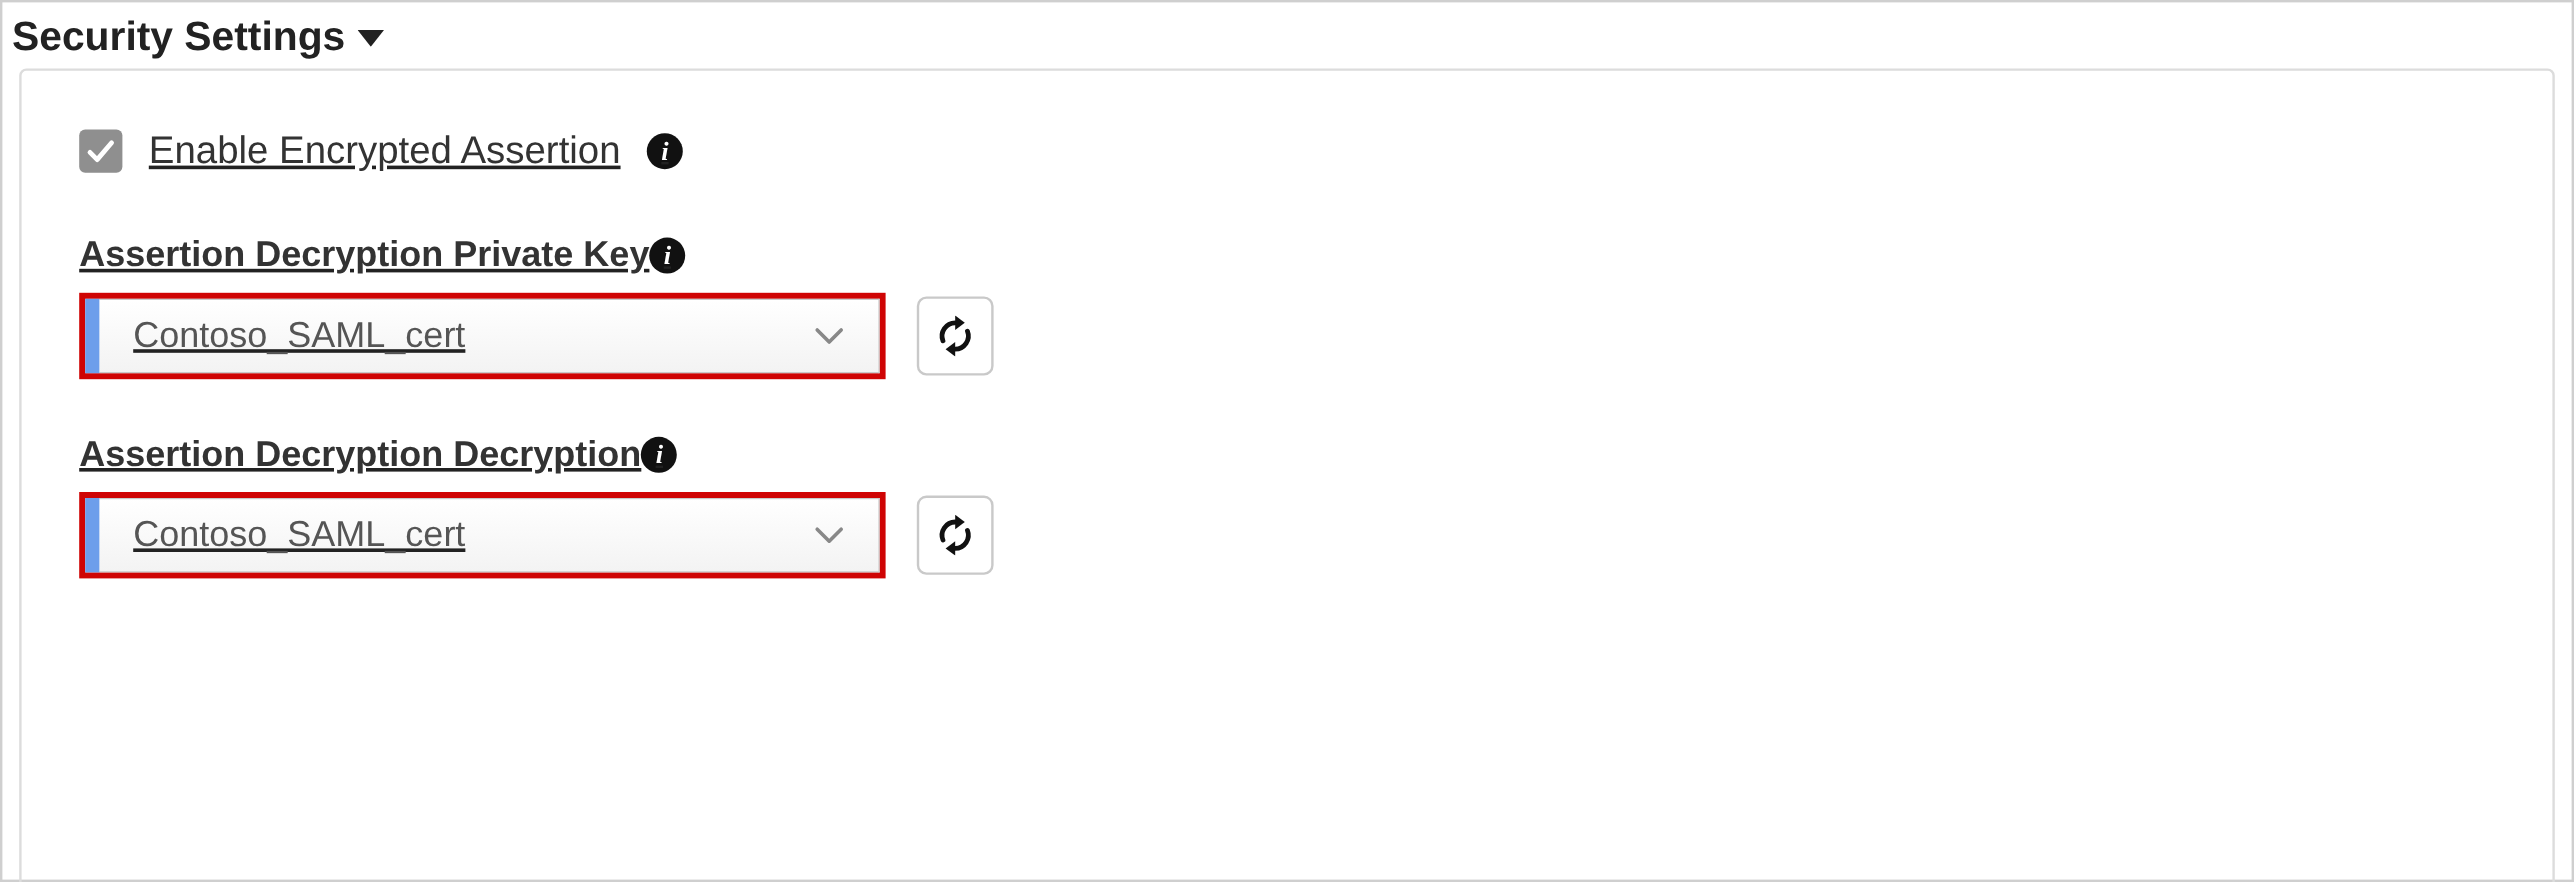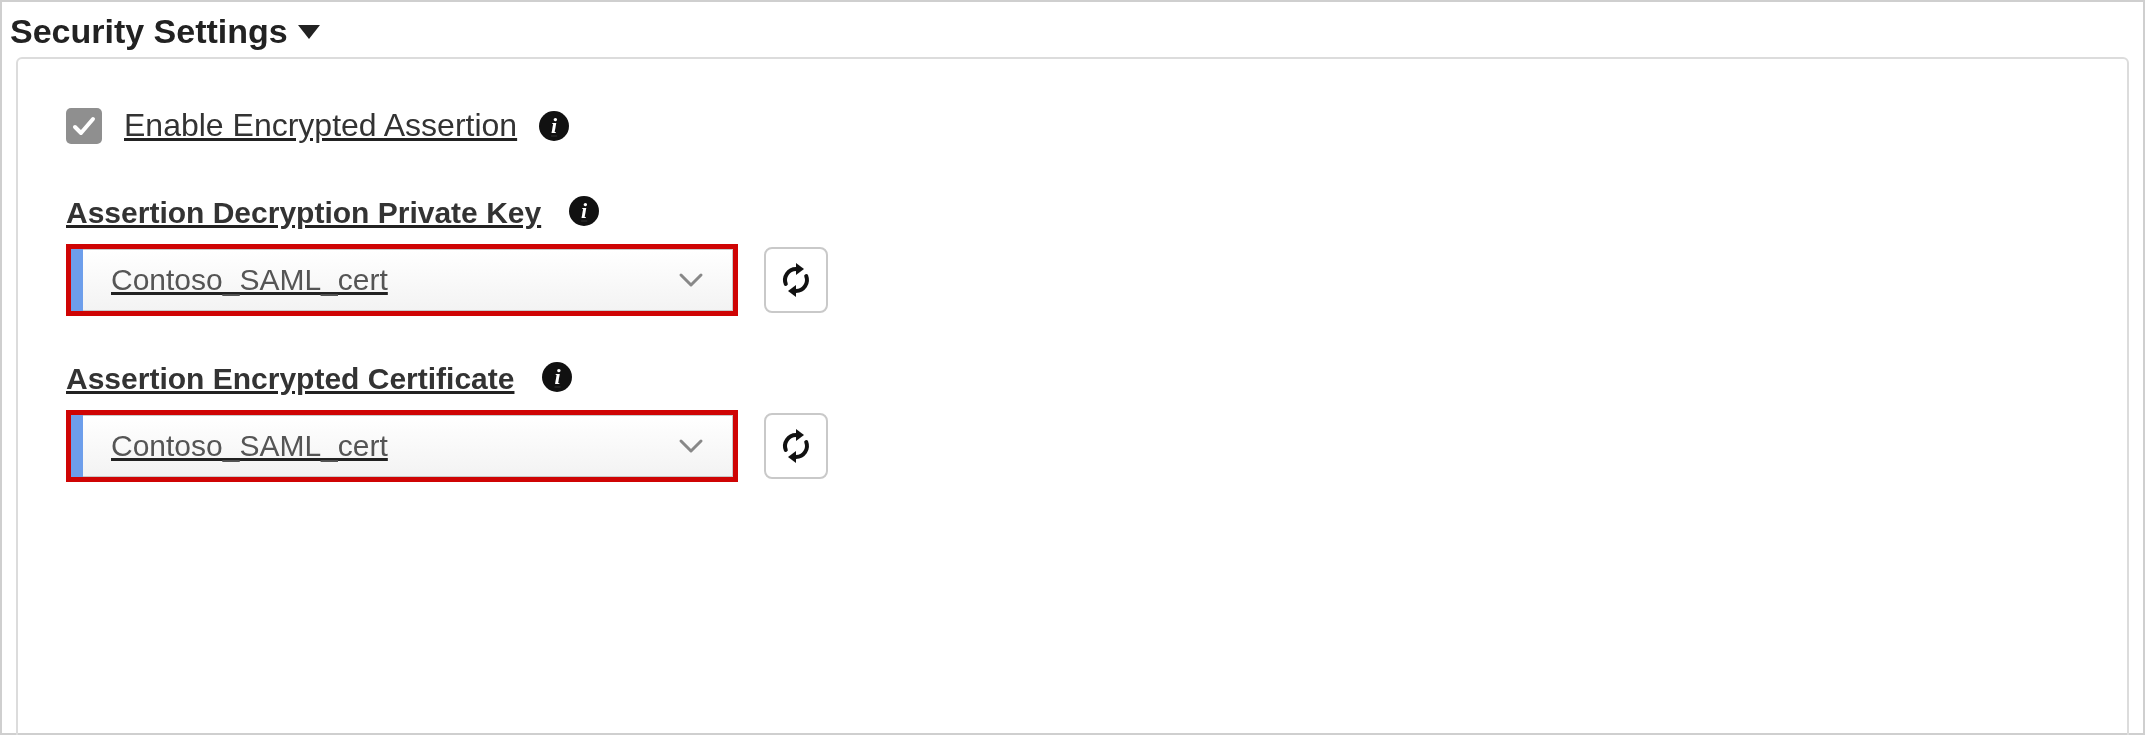--- a/index.html
+++ b/index.html
@@ -79,21 +79,22 @@
     font-size: 22px;
     line-height: 1;
     cursor: pointer;
     flex: 0 0 auto;
   }
 
   
   .field-group { margin-bottom: 46px; }
   .field-label-row {
     display: flex;
-    gap: 28px;
+    align-items: center;
+    gap: 0;
     margin-bottom: 14px;
   }
   .field-label {
     font-size: 30px;
     font-weight: 700;
     color: #333;
   }
 
   .field-input-row {
     display: flex;
@@ -201,21 +202,21 @@
             <polygon points="17,0 17,12 25,6" fill="#111"></polygon>
             <path d="M17 28 A11 11 0 0 0 27.2 13" fill="none" stroke="#111" stroke-width="4" stroke-linecap="round"></path>
             <polygon points="17,34 17,22 9,28" fill="#111"></polygon>
           </svg>
         </span>
       </div>
     </div>
 
     <div class="field-group">
       <div class="field-label-row">
-        <span class="field-label">Assertion Encrypted Certificate</span>
+        <span class="field-label">Assertion Decryption Decryption</span>
         <span class="info-icon">
             <span>i</span>
           </span>
       </div>
       <div class="field-input-row">
         <div class="select-wrap">
           <div class="blue-edge"></div>
           <div class="select-inner">
             <span class="select-value">Contoso_SAML_cert</span>
             <span class="select-caret">

